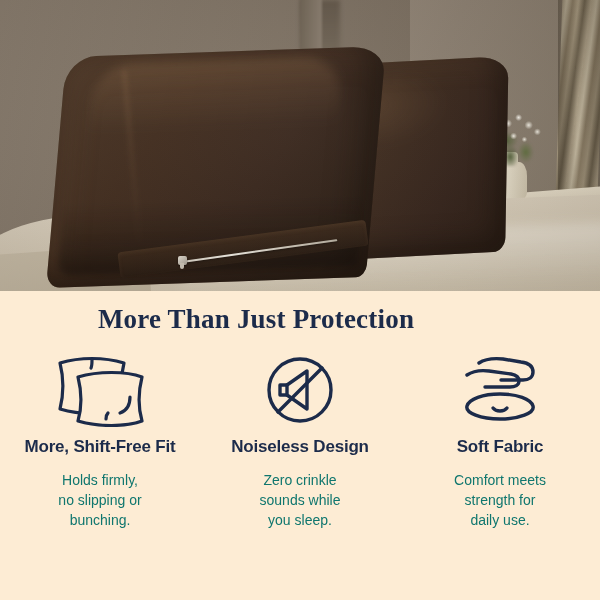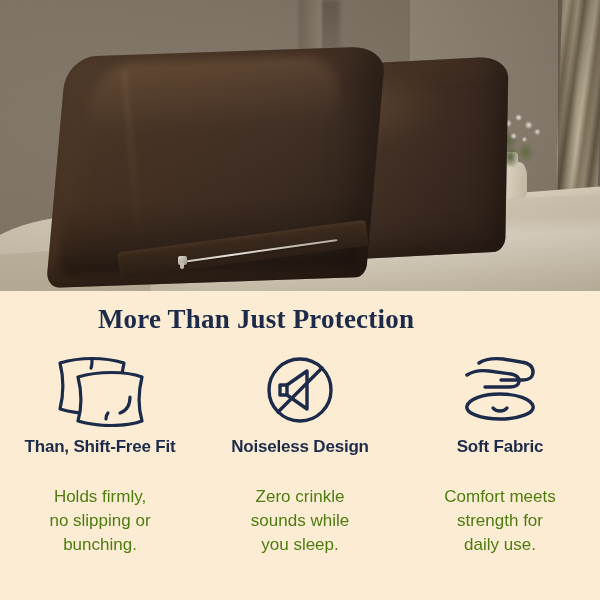--- a/index.html
+++ b/index.html
@@ -332,26 +332,26 @@
   }
   .feat-title {
     margin-top: 6px;
     font-family: "Liberation Sans", sans-serif;
     font-weight: 700;
     font-size: 17px;
     color: #1c2b4a;
     letter-spacing: -0.2px;
   }
   .feat-desc {
-    margin-top: 28px;
+    margin-top: 14px;
     font-family: "Liberation Sans", sans-serif;
     font-weight: 400;
-    font-size: 17px;
+    font-size: 14px;
     line-height: 1.42;
-    color: #4d7c0f;
+    color: #0f766e;
     white-space: pre-line;
   }
 </style>
 </head>
 <body>
 
 <div id="canvas">
 
   <div id="photo">
     <div class="wall"></div>
@@ -403,21 +403,21 @@
       <div class="col">
         <div class="icon-wrap">
           <svg width="96" height="74" viewBox="0 0 96 74" fill="none" stroke="#1c2b4a" stroke-width="3.2" stroke-linecap="round" stroke-linejoin="round">
             <path d="M8 10 C28 4, 52 4, 72 10 C68 26, 68 40, 72 56 C52 62, 28 62, 8 56 C12 40, 12 26, 8 10 Z"></path>
             <path d="M40 7 C40 11, 40 13, 39 15"></path>
             <path d="M26 24 C46 18, 74 18, 90 24 C86 40, 86 54, 90 68 C74 74, 46 74, 26 68 C30 54, 30 40, 26 24 Z" fill="#fdecd4"></path>
             <path d="M78 44 C78 53, 74 58, 68 60"></path>
             <path d="M54 66 C54 63, 55 61, 56 60"></path>
           </svg>
         </div>
-        <div class="feat-title">Than, Shift-Free Fit</div>
+        <div class="feat-title">More, Shift-Free Fit</div>
         <div class="feat-desc">Holds firmly,
 no slipping or
 bunching.</div>
       </div>
 
       <div class="col">
         <div class="icon-wrap">
           <svg width="78" height="78" viewBox="0 0 78 78" fill="none" stroke="#1c2b4a" stroke-width="3.4" stroke-linecap="round" stroke-linejoin="round">
             <circle cx="39" cy="39" r="31"></circle>
             <path d="M46 20 L46 58 L26 44 L26 34 Z"></path>

